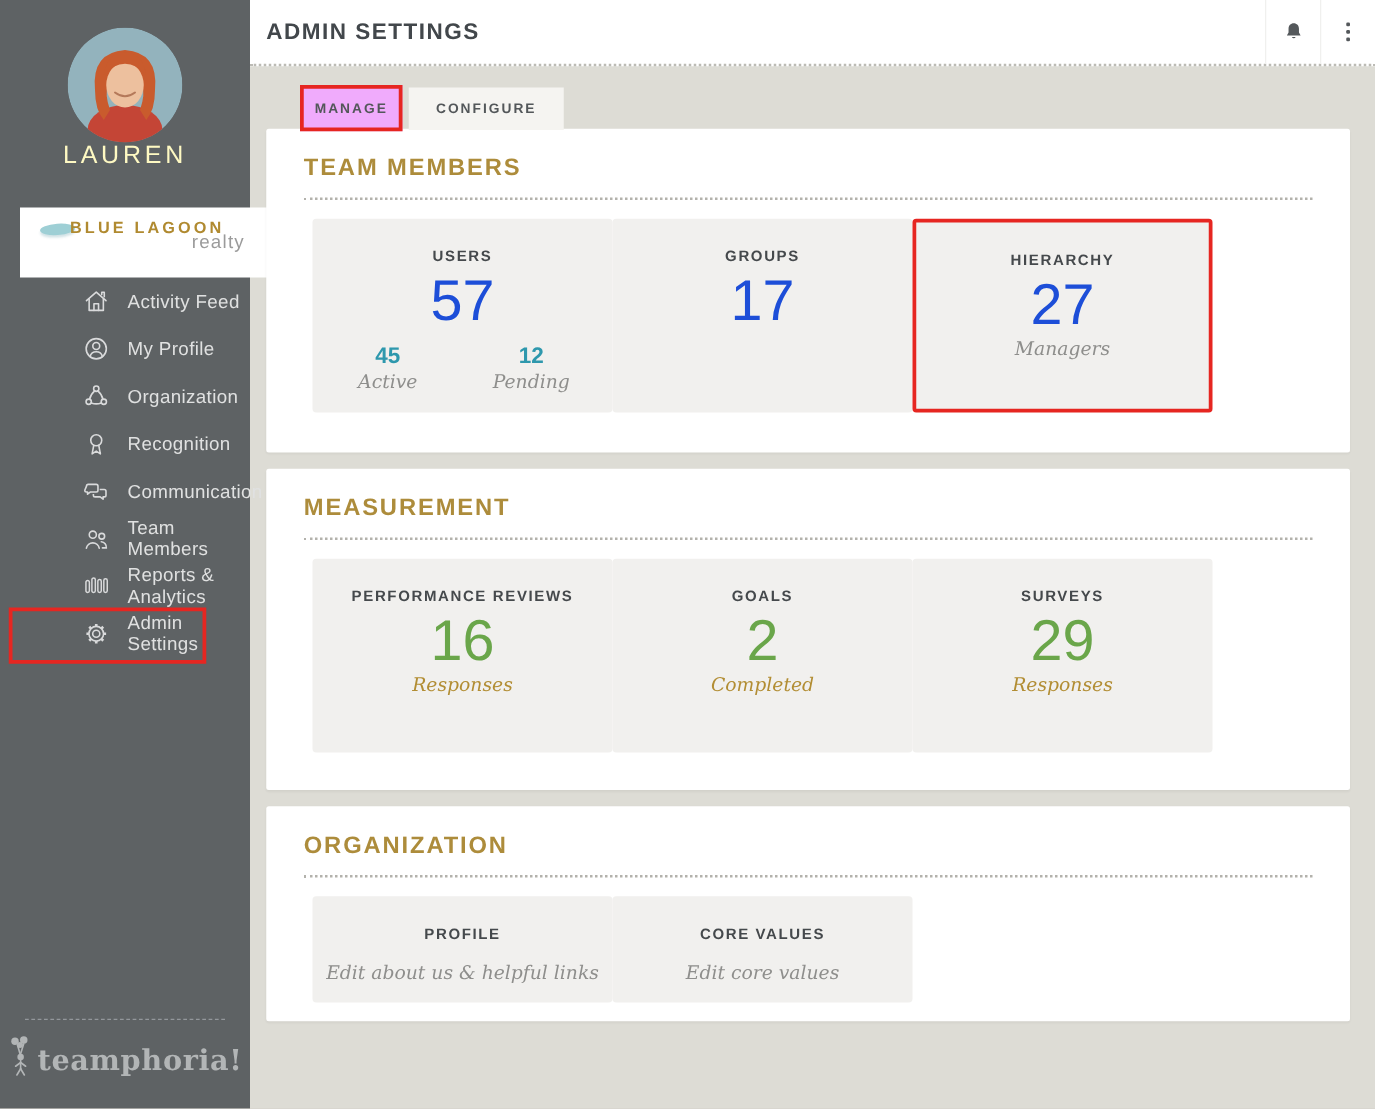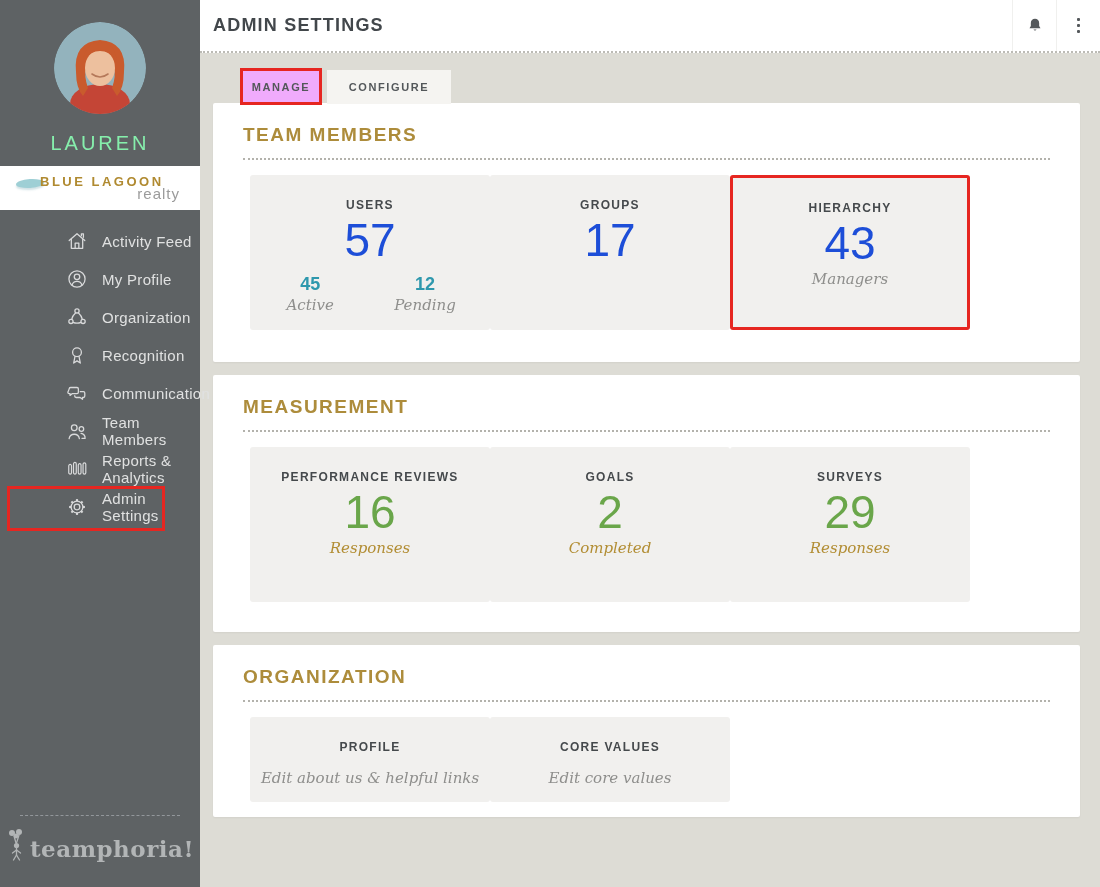--- a/index.html
+++ b/index.html
@@ -5,23 +5,23 @@
   * { margin:0; padding:0; box-sizing:border-box; }
   html,body { background:#cfcec7; }
   #app {
     position:relative; width:1100px; height:887px; overflow:hidden;
     background:#dddcd5; font-family:"Liberation Sans", sans-serif;
   }
 
   
   .sidebar { position:absolute; left:0; top:0; width:200px; height:887px; background:#5e6264; }
   .avatar { position:absolute; left:54px; top:22px; width:92px; height:92px; border-radius:50%; overflow:hidden; }
-  .user-name { position:absolute; left:0; top:132px; width:200px; text-align:center;
-    color:#86efac; font-size:20px; letter-spacing:3px; font-weight:400; }
-  .brand-band { position:absolute; left:0; top:166px; width:200px; height:44px; background:#ffffff; }
+  .user-name { position:absolute; left:0; top:113px; width:200px; text-align:center;
+    color:#fef9c3; font-size:20px; letter-spacing:3px; font-weight:400; }
+  .brand-band { position:absolute; left:16px; top:166px; width:200px; height:56px; background:#ffffff; }
   .brand-swoosh { position:absolute; left:16px; top:13px; width:28px; height:9px; border-radius:50%;
     background:#8ec7ce; opacity:.85; transform:rotate(-4deg); box-shadow:0 2px 2px rgba(120,170,180,.4); }
   .brand-line1 { position:absolute; left:40px; top:8px; color:#b08a30; font-weight:bold;
     font-size:13px; letter-spacing:2.5px; }
   .brand-line2 { position:absolute; right:20px; top:19px; color:#9b9b9b; font-size:15px; letter-spacing:1px; }
 
   .nav { position:absolute; left:0; top:222px; width:200px; }
   .nav-item { height:38px; display:flex; align-items:center; padding-left:17px; cursor:pointer;margin-left:48px; }
   .nav-icon { width:24px; height:24px; flex:0 0 24px; display:flex; align-items:center; justify-content:center; }
   .nav-label { color:#e0e1e1; font-size:15px; margin-left:13px; letter-spacing:.3px; }
@@ -286,21 +286,21 @@
         </div>
       </div>
 
       <div class="card">
         <div class="card-title">GROUPS</div>
         <div class="card-value val-teal">17</div>
       </div>
 
       <div class="card annotated">
         <div class="card-title">HIERARCHY</div>
-        <div class="card-value val-teal">43</div>
+        <div class="card-value val-teal">27</div>
         <div class="card-sublabel serif-label lbl-gray">Managers</div>
       </div>
     </div>
   </div>
 
   <div class="panel panel-2">
     <div class="section-title">MEASUREMENT</div>
     <div class="section-rule"></div>
     <div class="cards">
 

